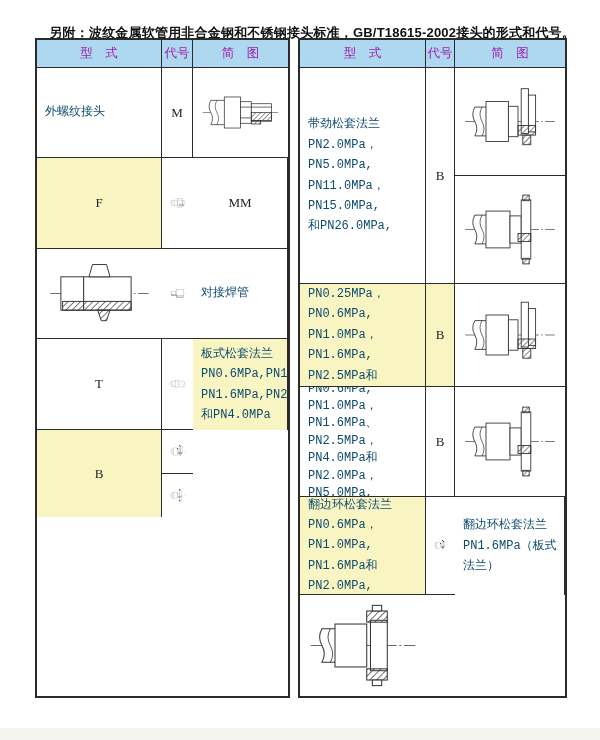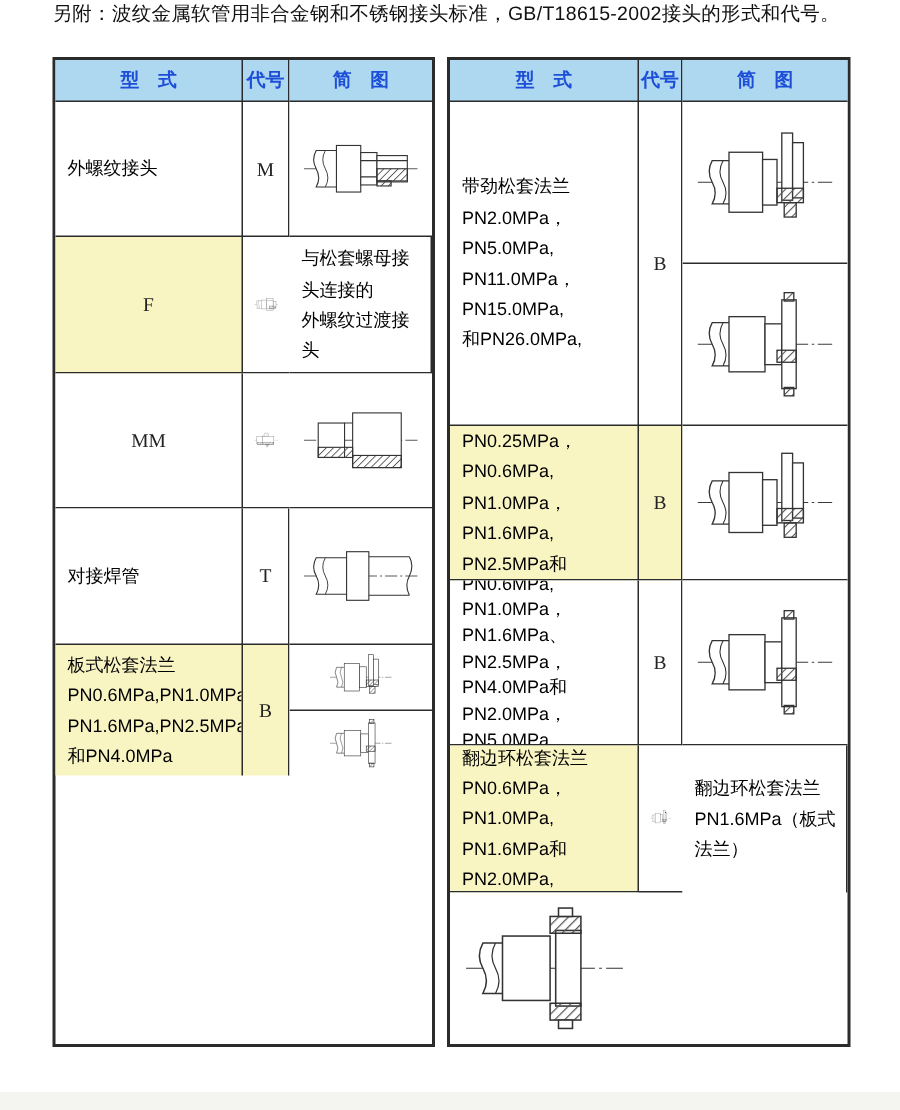--- a/index.html
+++ b/index.html
@@ -3,46 +3,46 @@
 <meta charset="utf-8">
 <style>
   html,body{margin:0;padding:0;}
   body{
     width:600px;height:740px;position:relative;background:#ffffff;
     font-family:"Liberation Sans",sans-serif;color:#1a1a1a;overflow:hidden;
   }
   .sheet{position:absolute;inset:0;background:#fff;}
   .bottom-strip{position:absolute;left:0;right:0;bottom:0;height:12px;background:#f4f4f0;}
   .title{
-    position:absolute;left:35px;top:0;width:540px;
-    font-size:13px;font-weight:400;letter-spacing:.2px;color:#111;
+    position:absolute;left:35px;top:24px;width:540px;
+    font-size:13px;font-weight:700;letter-spacing:.2px;color:#111;text-align:right;
   }
   .tbl{
     position:absolute;top:38px;display:grid;background:#fff;
     border:2px solid var(--border-c,#2b2b2b);box-sizing:content-box;
   }
   .tbl-left{left:35px;grid-template-columns:125px 31px 95px;
             grid-template-rows:28px 90px 91px 90px 91px 87px 179px;}
   .tbl-right{left:298px;grid-template-columns:126px 29px 110px;
              grid-template-rows:28px 216px 103px 110px 98px 101px;}
   .cell{
     border-right:1px solid var(--border-c,#2b2b2b);
     border-bottom:1px solid var(--border-c,#2b2b2b);
     box-sizing:border-box;display:flex;align-items:center;background:#fff;
     overflow:hidden;
   }
   .lc{border-right:none;}
   .lr{border-bottom:none;}
   .th{
     background:var(--header-bg,#aed7f0);justify-content:center;
-    font-size:12.5px;font-weight:700;color:#1d4ed8;
+    font-size:12.5px;font-weight:400;color:#a21caf;
   }
   .type{
-    padding:4px 4px 4px 8px;font-family:Liberation Sans, sans-serif;
-    font-size:12px;line-height:1.7;white-space:pre-line;color:#000000;
+    padding:4px 4px 4px 8px;font-family:Liberation Mono, monospace;
+    font-size:12px;line-height:1.7;white-space:pre-line;color:#0c4a6e;
   }
   .tight{line-height:1.45;}
   .code{
     justify-content:center;font-family:"Liberation Serif",serif;
     font-size:13px;color:#222;
   }
   .hl{background:var(--highlight-bg,#f9f5c3);}
   .dia{flex-direction:column;padding:0;align-items:stretch;}
   .diafit{flex:1 1 0;min-height:0;padding:5px 7px;box-sizing:border-box;}
   .diafit.half2{border-top:1px solid var(--border-c,#2b2b2b);}
@@ -100,22 +100,20 @@
             <rect x="36" y="24" width="26" height="42" fill="#fff" stroke="#333" stroke-width="1.1"></rect>
             <rect x="92" y="30" width="14" height="30" fill="#fff" stroke="#333" stroke-width="1.1"></rect>
             <rect x="62" y="16" width="30" height="58" fill="#fff" stroke="#333" stroke-width="1.1"></rect>
             <line x1="62" y1="26" x2="92" y2="26" stroke="#333" stroke-width="1.1"></line>
             <line x1="62" y1="64" x2="92" y2="64" stroke="#333" stroke-width="1.1"></line>
             <rect x="74" y="52" width="30" height="14" fill="url(#hp1)" stroke="#333" stroke-width="1.1"></rect>
           </svg>
         </div>
     </div>
 
-    <div class="cell type">与松套螺母接头连接的
-外螺纹过渡接头</div>
     <div class="cell code">MM</div>
     <div class="cell dia lc">
       <div class="diafit">
           <svg viewBox="0 0 120 90" preserveAspectRatio="xMidYMid meet">
 <defs>
               <pattern id="hp2" width="5" height="5" patternUnits="userSpaceOnUse" patternTransform="rotate(45)">
 <line x1="0" y1="0" x2="0" y2="5" stroke="#555" stroke-width="1.8"></line>
               </pattern>
             </defs>
 <line x1="4" y1="45" x2="116" y2="45" stroke="#333" stroke-width="0.8" stroke-dasharray="12 3 2 3"></line>

